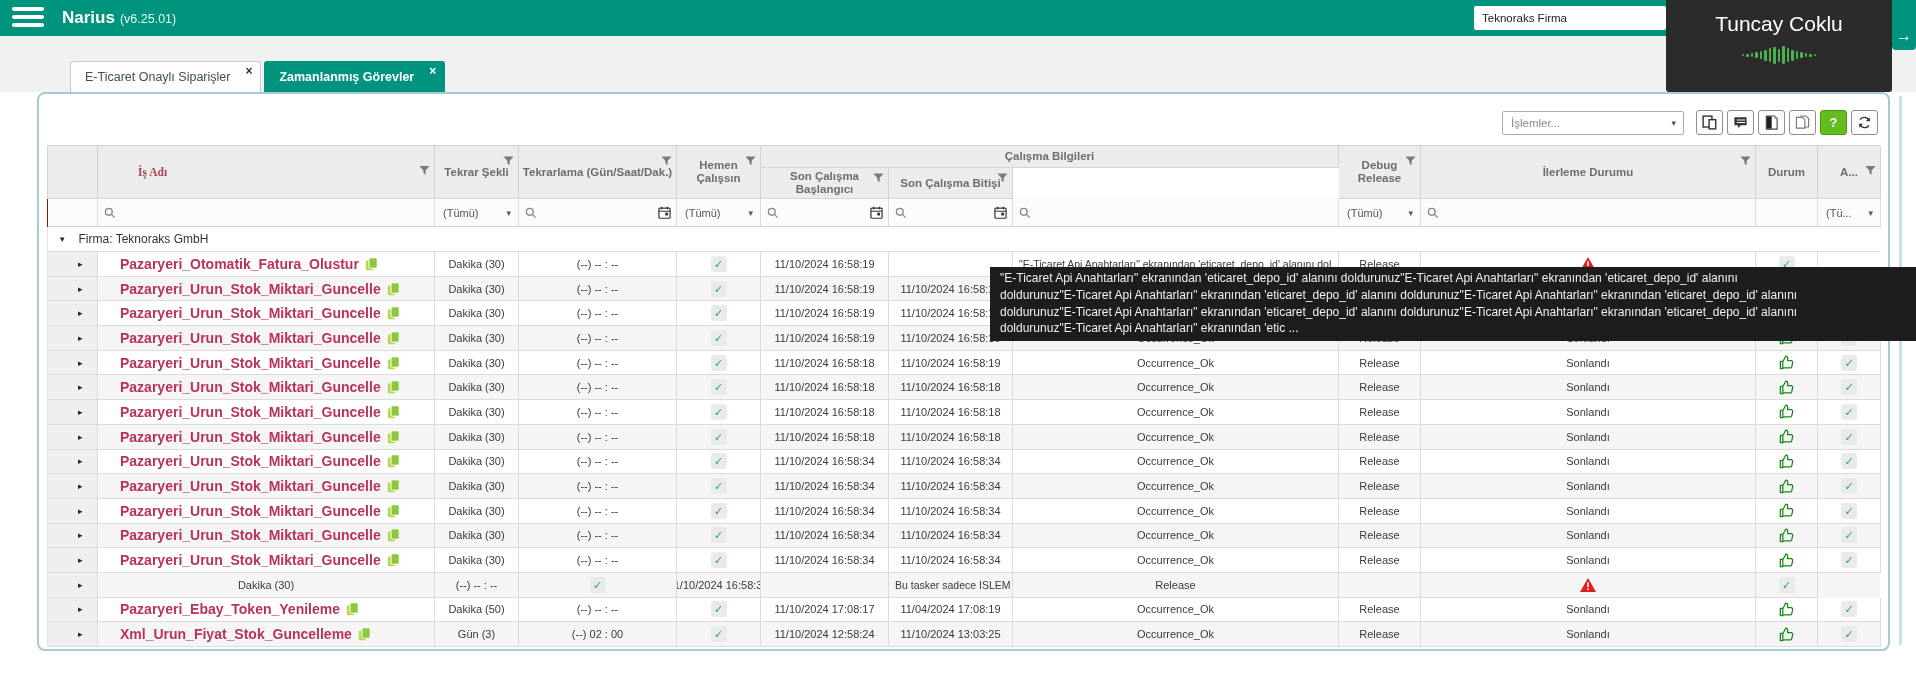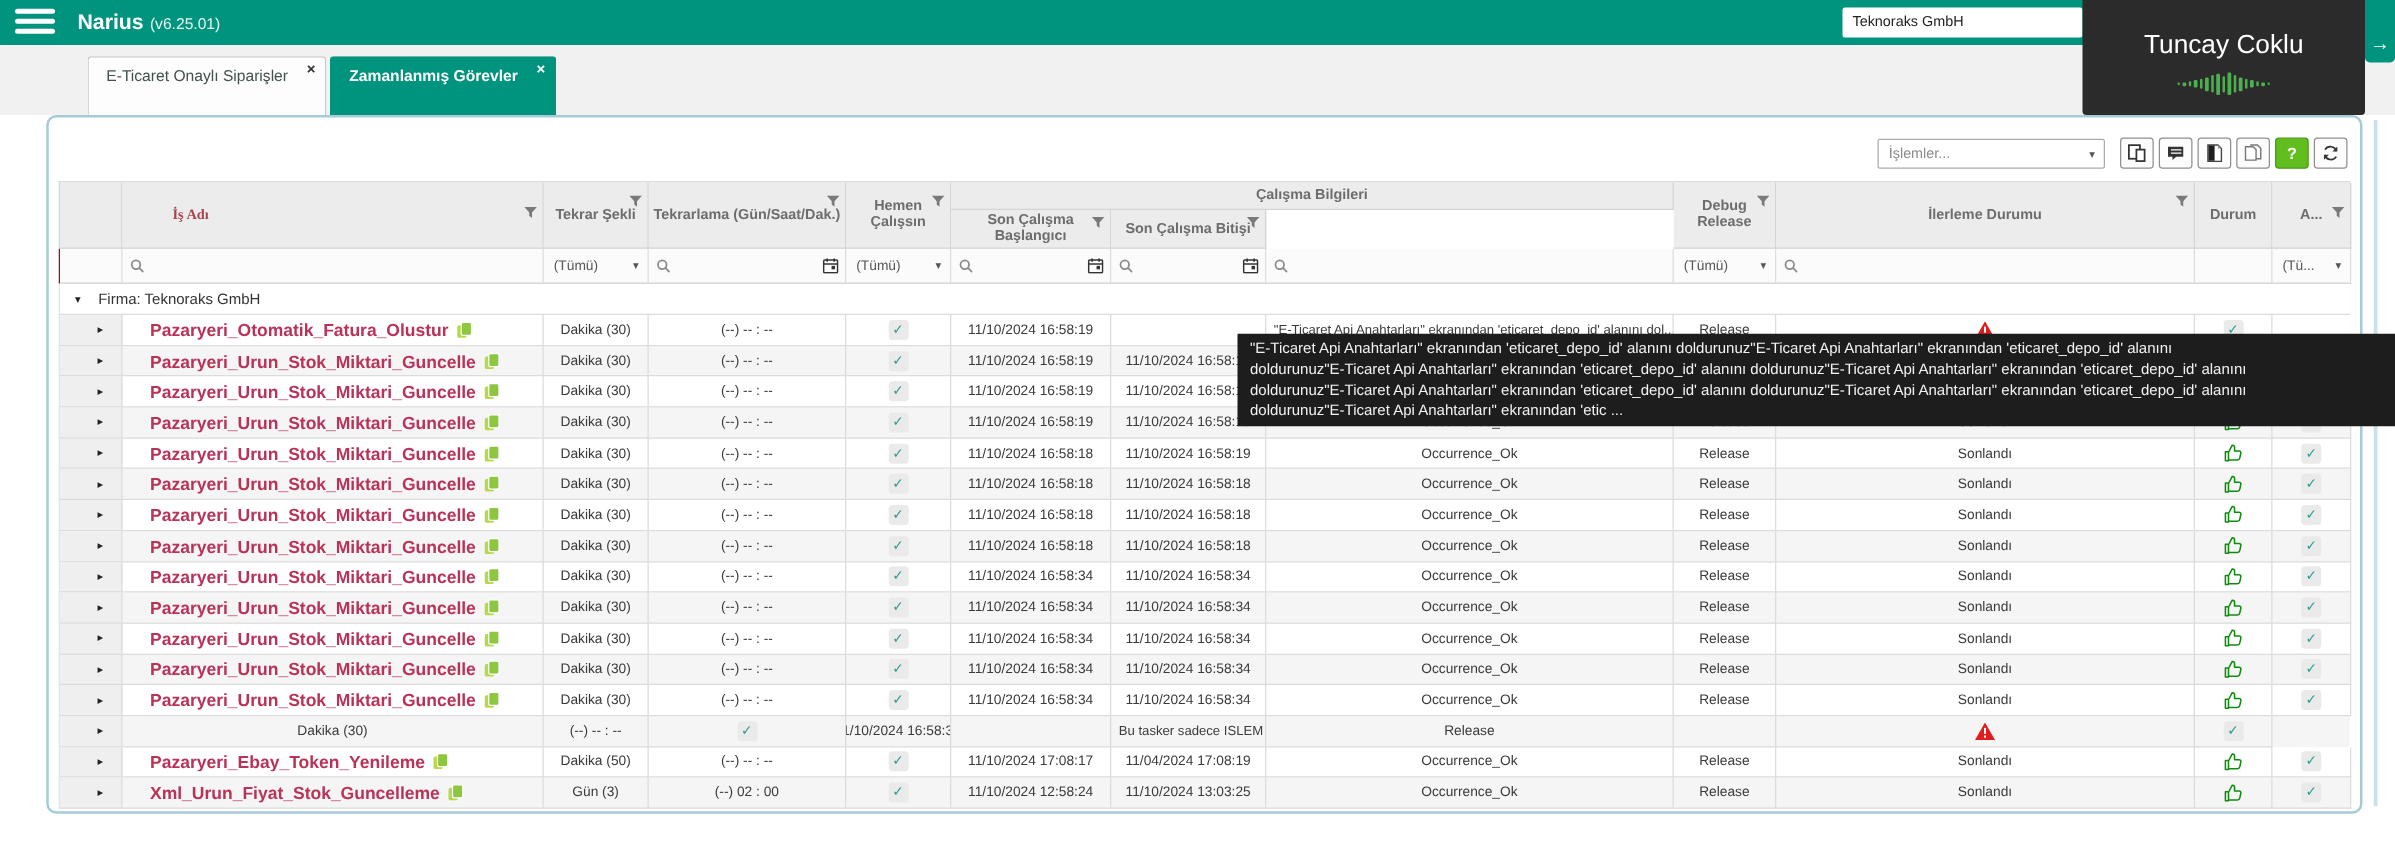--- a/index.html
+++ b/index.html
@@ -11,21 +11,21 @@
   .burger i{display:block;height:4px;background:#fff;border-radius:2px;margin-bottom:4px;}
   .brand{position:absolute;left:62px;top:8px;color:#ffffff;font-size:17px;font-weight:bold;white-space:nowrap;}
   .brand .ver{font-size:12.5px;font-weight:normal;opacity:.9;margin-left:5px;}
   .company{position:absolute;left:1474px;top:6px;width:192px;height:24px;background:#fff;border-radius:2px;
            font-size:11.5px;color:#222;line-height:24px;padding-left:8px;box-sizing:border-box;z-index:4;}
   .exit{position:absolute;left:1892px;top:22px;width:24px;height:28px;background:#00947E;color:#fff;
         border-radius:4px;font-size:16px;line-height:28px;text-align:center;z-index:5;}
   
   .tabzone{position:absolute;left:0;top:36px;width:1916px;height:56px;background:#F1F1F1;}
   .tabs{position:absolute;left:70px;bottom:0;display:flex;gap:3px;align-items:flex-end;}
-  .tab{position:relative;height:30px;line-height:30px;padding:0 30px 16px 14px;font-size:12.5px;
+  .tab{position:relative;height:30px;line-height:30px;padding:0 30px 0 14px;font-size:12.5px;
        background:#FDFDFD;border:1px solid #C8C8C8;border-bottom:none;border-radius:3px 3px 0 0;
        color:#42514E;cursor:pointer;white-space:nowrap;}
   .tab.active{background:#00947E;border-color:#00947E;color:#fff;font-weight:bold;}
   .tab .x{position:absolute;right:8px;top:3px;line-height:12px;font-size:12px;font-weight:bold;color:#333;cursor:pointer;}
   .tab.active .x{color:#fff;}
   
   .panel{position:absolute;left:37px;top:92px;width:1853px;height:559px;background:#fff;
          border:2px solid #A6CBD6;border-radius:8px;box-sizing:border-box;}
   .sideline{position:absolute;left:1899px;top:96px;width:3px;height:549px;background:#CBE1E9;}
   
@@ -66,38 +66,38 @@
   .dcell.leftc{justify-content:flex-start;padding-left:6px;font-size:10.5px;}
   .chk{width:16px;height:16px;background:#EAEAEA;border-radius:3px;color:#2D9C92;
        font-weight:bold;font-size:11px;line-height:16px;text-align:center;}
   
   .tooltip{position:absolute;left:990px;top:267px;width:926px;height:74px;background:#1D1D1D;color:#F2F2F2;
            font-size:12px;line-height:16.8px;padding:3px 10px;box-sizing:border-box;overflow:hidden;z-index:50;}
   .tooltip div{white-space:nowrap;overflow:hidden;}
   
   .callov{position:absolute;left:1666px;top:0;width:226px;height:92px;background:#2B2B2B;z-index:60;
           border-radius:0 0 3px 3px;display:flex;flex-direction:column;align-items:center;}
-  .callov .nm{margin-top:24px;color:#fff;font-size:21px;}
+  .callov .nm{margin-top:12px;color:#fff;font-size:21px;}
   .wave{display:flex;align-items:center;gap:2px;margin-top:9px;height:20px;}
   .wave i{display:block;width:2.5px;background:#4CAF50;border-radius:1px;}
 </style>
 </head>
 <body>
 
 <div class="appbar">
   <div class="burger">
       <i></i>
       <i></i>
       <i></i>
     </div>
   <div class="brand">
     <span>Narius</span><span class="ver">(v6.25.01)</span>
   </div>
 </div>
-<div class="company">Teknoraks GmbH</div>
+<div class="company">Teknoraks Firma</div>
 <div class="exit">→</div>
 
 <div class="tabzone">
   <div class="tabs">
     <div class="tab">
       <span>E-Ticaret Onaylı Siparişler</span>
       <span class="x">×</span>
     </div>
     <div class="tab active">
       <span>Zamanlanmış Görevler</span>

